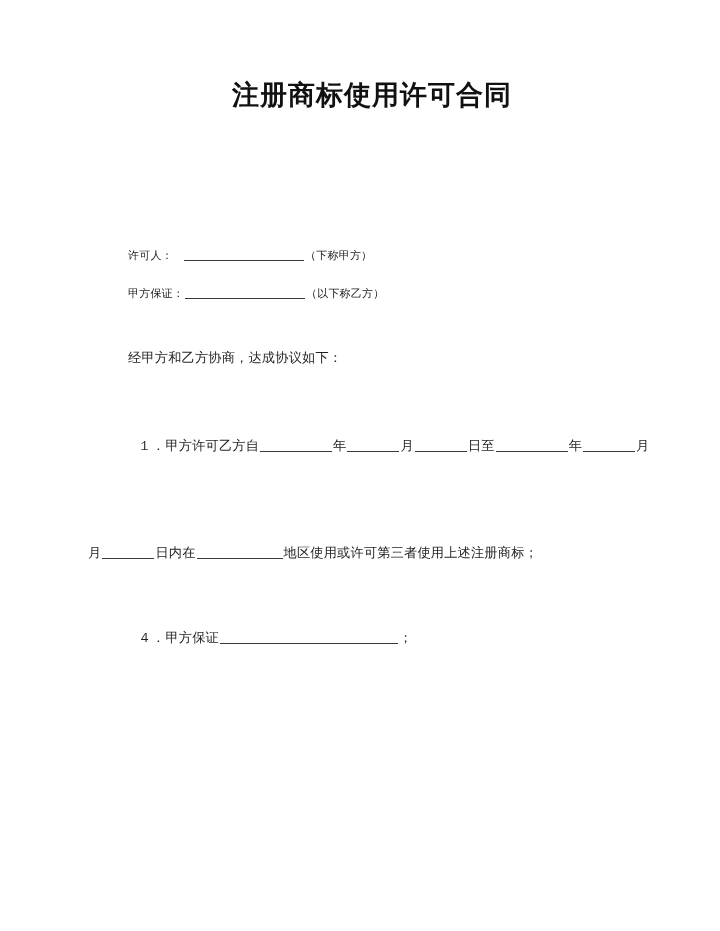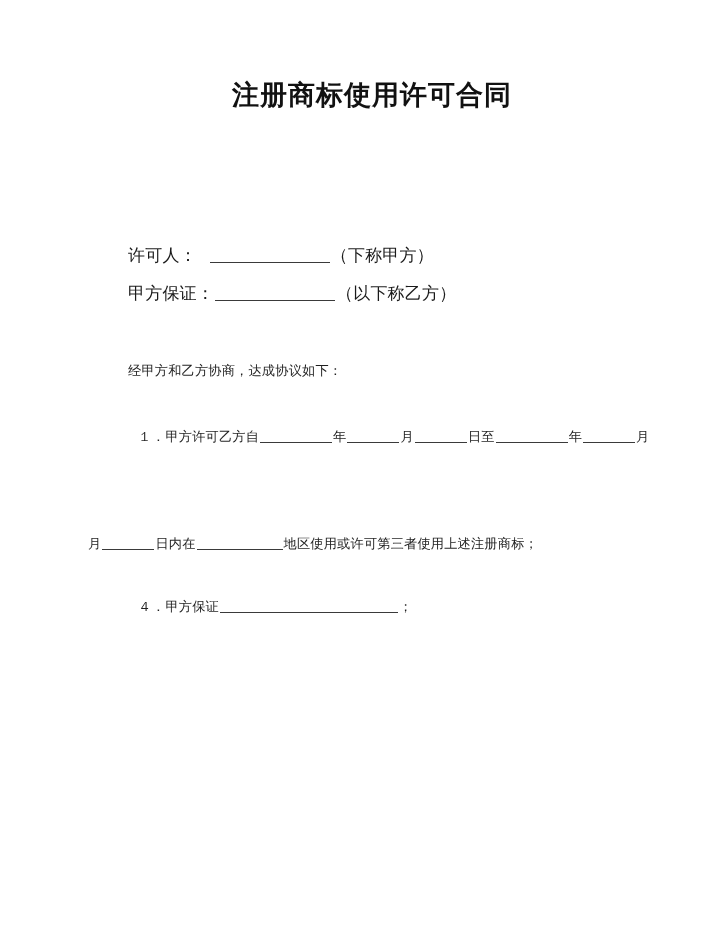--- a/index.html
+++ b/index.html
@@ -63,25 +63,26 @@
     color: #1f1f1f;
     letter-spacing: 0.2px;
   }
 
   .line {
     white-space: nowrap;
   }
 
   .indent {
     padding-left: 30px;
+    margin-top: 22px;
   }
 
   .party-line {
     white-space: nowrap;
-    font-size: 17px;
+    font-size: 11px;
     line-height: 19px;
     letter-spacing: 0.2px;
     padding-left: 20px;
   }
 
   
   .blank {
     display: inline-block;
     border-bottom: 1px solid #3a3a3a;
     height: 13px;
@@ -126,21 +127,21 @@
     </div>
 
     <div class="gap-party"></div>
 
     <div class="party-line">
       <span>甲方保证：</span><span class="blank w120"></span><span>（以下称乙方）</span>
     </div>
 
     <div class="gap-big"></div>
 
-    <div class="para" style="padding-left:20px;margin-top:13px;">经甲方和乙方协商，达成协议如下：</div>
+    <div class="para" style="padding-left:20px;">经甲方和乙方协商，达成协议如下：</div>
 
     <div class="gap-clause"></div>
 
     <div class="clause">
       <div class="line indent">
         <span class="num">１．</span><span>甲方许可乙方自</span><span class="blank w72"></span><span>年</span><span class="blank w52"></span><span>月</span><span class="blank w52"></span><span>日至</span><span class="blank w72"></span><span>年</span><span class="blank w52"></span><span>月</span>
       </div>
     </div>
 
     <div class="gap-clause2"></div>

